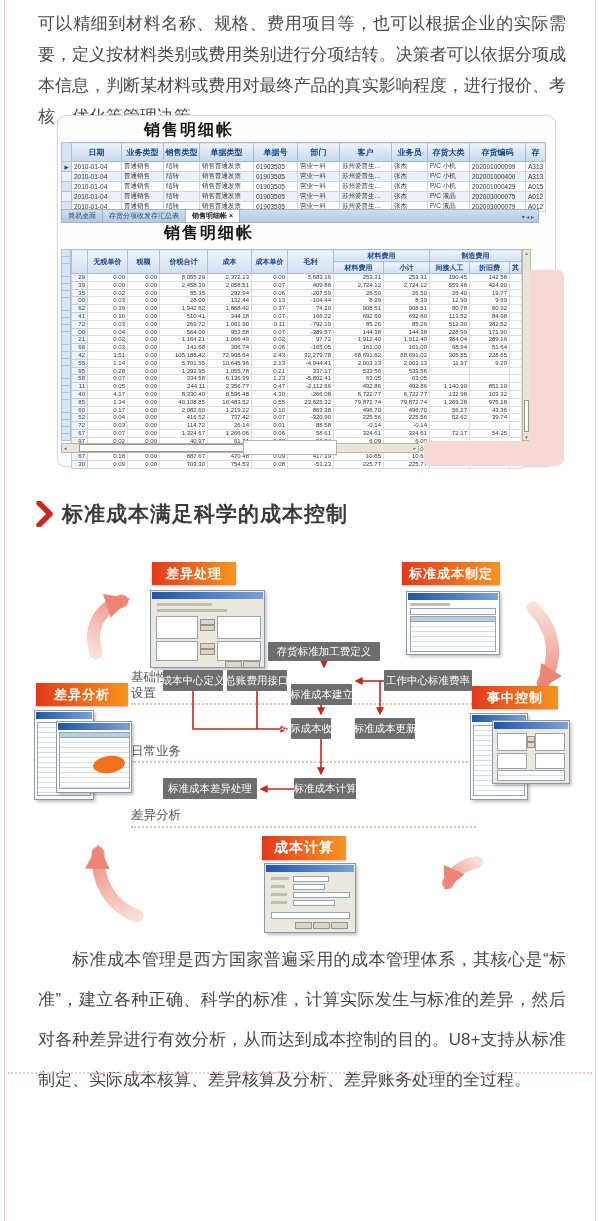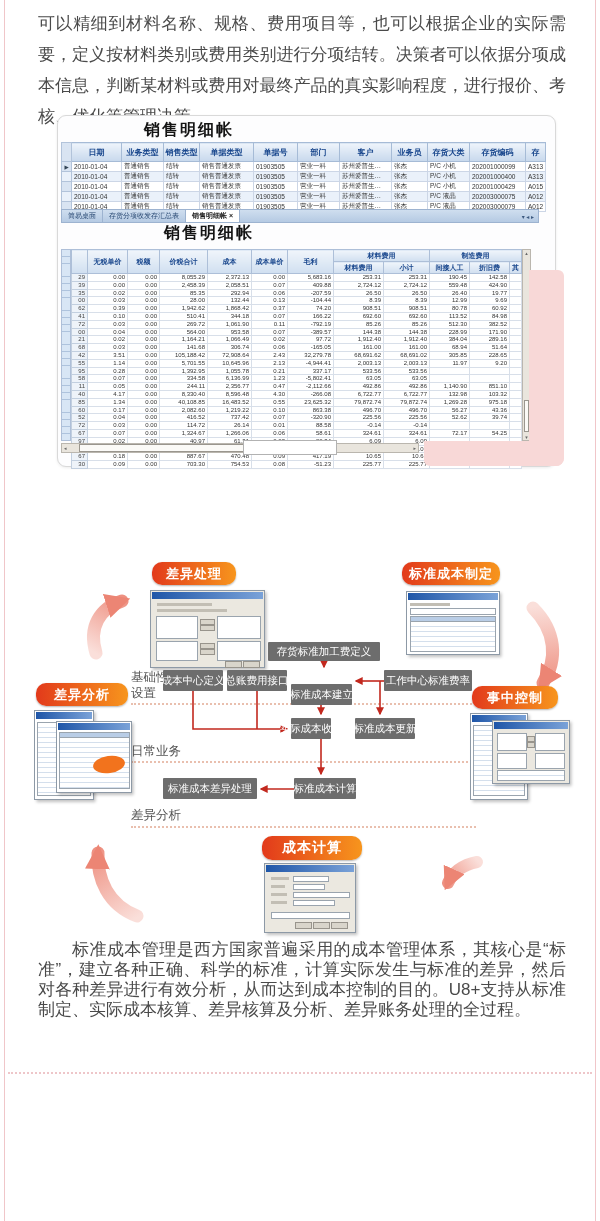--- a/index.html
+++ b/index.html
@@ -1,21 +1,21 @@
 <!DOCTYPE html>
 <html><head>
 <meta charset="utf-8">
 <style>
   html,body{margin:0;padding:0;background:#fff;}
   .page{position:relative;width:600px;height:1221px;background:#fff;overflow:hidden;
         font-family:"Liberation Sans","DejaVu Sans",sans-serif;}
   .sideborder{position:absolute;top:0;bottom:0;width:1px;background:#f0c6c9;z-index:0;}
   .para{position:absolute;color:#4a4a4a;font-size:17px;text-align:justify;z-index:1;}
   .intro{left:38px;top:8px;width:528px;line-height:31px;}
-  .para2{left:38px;top:940px;width:528px;line-height:20px;text-indent:2em;}
+  .para2{left:38px;top:940px;width:528px;line-height:40px;text-indent:2em;}
   .para3{left:38px;top:1130px;width:528px;line-height:29px;}
   .sep{position:absolute;left:8px;width:584px;border-top:2px dotted #eec6c9;z-index:1;}
 
   .sechead{position:absolute;left:36px;display:flex;align-items:center;gap:9px;z-index:2;}
   .sechead .t{font-size:21px;font-weight:bold;color:#3b3b3b;letter-spacing:1px;}
 
   
   .panel{position:absolute;left:57px;top:115px;width:497px;height:350px;background:#fdfdfe;
          border:1px solid #d9d9d9;border-radius:9px;box-shadow:0 1px 3px rgba(0,0,0,.08);z-index:1;}
   .ltitle{position:absolute;font-family:"Liberation Serif","DejaVu Serif",serif;font-weight:700;
@@ -48,21 +48,21 @@
          box-sizing:border-box;display:flex;align-items:center;font-size:5px;color:#666;}
   .hthumb{height:6px;width:200px;background:#fbfaf7;border:1px solid #9a968e;margin-left:12px;}
   .floatbox{position:absolute;left:185px;top:324px;width:92px;height:13px;background:#fff;border:1px solid #b2b2b2;}
   .pinkv{position:absolute;left:529px;top:270px;width:35px;height:196px;background:#f8d8d7;border-radius:0 6px 8px 0;z-index:3;}
   .pinkh{position:absolute;left:424px;top:441px;width:140px;height:25px;background:#f8d8d7;border-radius:0 0 8px 6px;z-index:3;}
 
   
   .diagram{position:absolute;left:0;top:545px;width:600px;height:400px;z-index:1;}
   .onode{position:absolute;height:23px;display:flex;align-items:center;justify-content:center;
          background:linear-gradient(90deg,#e23a1b,#f7951d);color:#fff;font-weight:bold;font-size:13px;
-         letter-spacing:1px;border-radius:10px;box-shadow:0 1px 2px rgba(0,0,0,.3);z-index:4;white-space:nowrap;}
+         letter-spacing:1px;border-radius:0;box-shadow:0 1px 2px rgba(0,0,0,.3);z-index:4;white-space:nowrap;}
   .gnode{position:absolute;height:21px;display:flex;align-items:center;justify-content:center;background:#6d6d6d;
          color:#fff;font-size:10.5px;white-space:nowrap;z-index:4;border-radius:1px;}
   .stage{position:absolute;color:#555;font-size:12.5px;z-index:4;line-height:16px;}
   .dot{position:absolute;height:0;border-top:2px dotted #e9bfae;z-index:1;}
   .arrowsvg{position:absolute;left:0;top:0;width:600px;height:400px;z-index:3;pointer-events:none;}
 
   
   .thumb{position:absolute;background:#ebe8e0;border:1px solid #8d99a6;box-shadow:1.5px 2px 3px rgba(0,0,0,.25);z-index:2;}
   .tbar{position:absolute;left:1px;right:1px;top:1px;height:7px;background:linear-gradient(90deg,#1f56a8,#7aa2d8);}
   .tline{position:absolute;height:3px;background:#c2beb4;}
@@ -598,20 +598,26 @@
       <span class="varr" style="bottom:0">▾</span>
     </div>
     <div class="hscroll">
       <span style="margin-left:2px">◂</span>
       <div class="hthumb"></div>
       <span style="margin-left:auto;margin-right:2px">▸</span>
     </div>
     <div class="floatbox"></div>
   </div>
 
+  <div class="sechead" style="top:500px">
+    <svg width="17" height="26" viewBox="0 0 17 26">
+      <path d="M3 2 L14 13 L3 24" stroke="#d0261f" stroke-width="5.5" fill="none" stroke-linecap="round" stroke-linejoin="round"></path>
+    </svg>
+    <span class="t">标准成本满足科学的成本控制</span>
+  </div>
 
   <div class="diagram">
 
     <svg class="arrowsvg" viewBox="0 0 600 400">
       <defs>
         <marker id="ah" viewBox="0 0 6 6" refX="5" refY="3" markerWidth="5" markerHeight="5" orient="auto">
           <path d="M0,0 L6,3 L0,6 z" fill="#c2281e"></path>
         </marker>
         <marker id="ph" viewBox="0 0 4 4" refX="2.6" refY="2" markerWidth="1.9" markerHeight="1.9" orient="auto">
           <path d="M0,0 L4,2 L0,4 z" fill="#ec8574"></path>
@@ -653,21 +659,21 @@
     <div class="dot" style="left:131px;top:158px;width:360px"></div>
     <div class="stage" style="left:131px;top:198px">日常业务</div>
     <div class="dot" style="left:131px;top:216px;width:360px"></div>
     <div class="stage" style="left:131px;top:262px">差异分析</div>
     <div class="dot" style="left:131px;top:281px;width:345px"></div>
 
     <div class="onode" style="left:152px;top:17px;width:84px">差异处理</div>
     <div class="onode" style="left:402px;top:17px;width:98px">标准成本制定</div>
     <div class="onode" style="left:36px;top:138px;width:92px">差异分析</div>
     <div class="onode" style="left:472px;top:141px;width:86px">事中控制</div>
-    <div class="onode" style="left:262px;top:291px;width:100px;height:24px;font-size:14px">成本计算</div>
+    <div class="onode" style="left:262px;top:291px;width:84px;height:24px;font-size:14px">成本计算</div>
 
     <div class="gnode" style="left:268px;top:97px;width:112px;height:19px">存货标准加工费定义</div>
     <div class="gnode" style="left:163px;top:125px;width:60px">成本中心定义</div>
     <div class="gnode" style="left:227px;top:125px;width:60px">总账费用接口</div>
     <div class="gnode" style="left:291px;top:139px;width:61px">标准成本建立</div>
     <div class="gnode" style="left:384px;top:125px;width:88px">工作中心标准费率</div>
     <div class="gnode" style="left:291px;top:173px;width:40px">实际成本收集</div>
     <div class="gnode" style="left:355px;top:173px;width:60px">标准成本更新</div>
     <div class="gnode" style="left:163px;top:233px;width:94px">标准成本差异处理</div>
     <div class="gnode" style="left:294px;top:233px;width:62px">标准成本计算</div>

